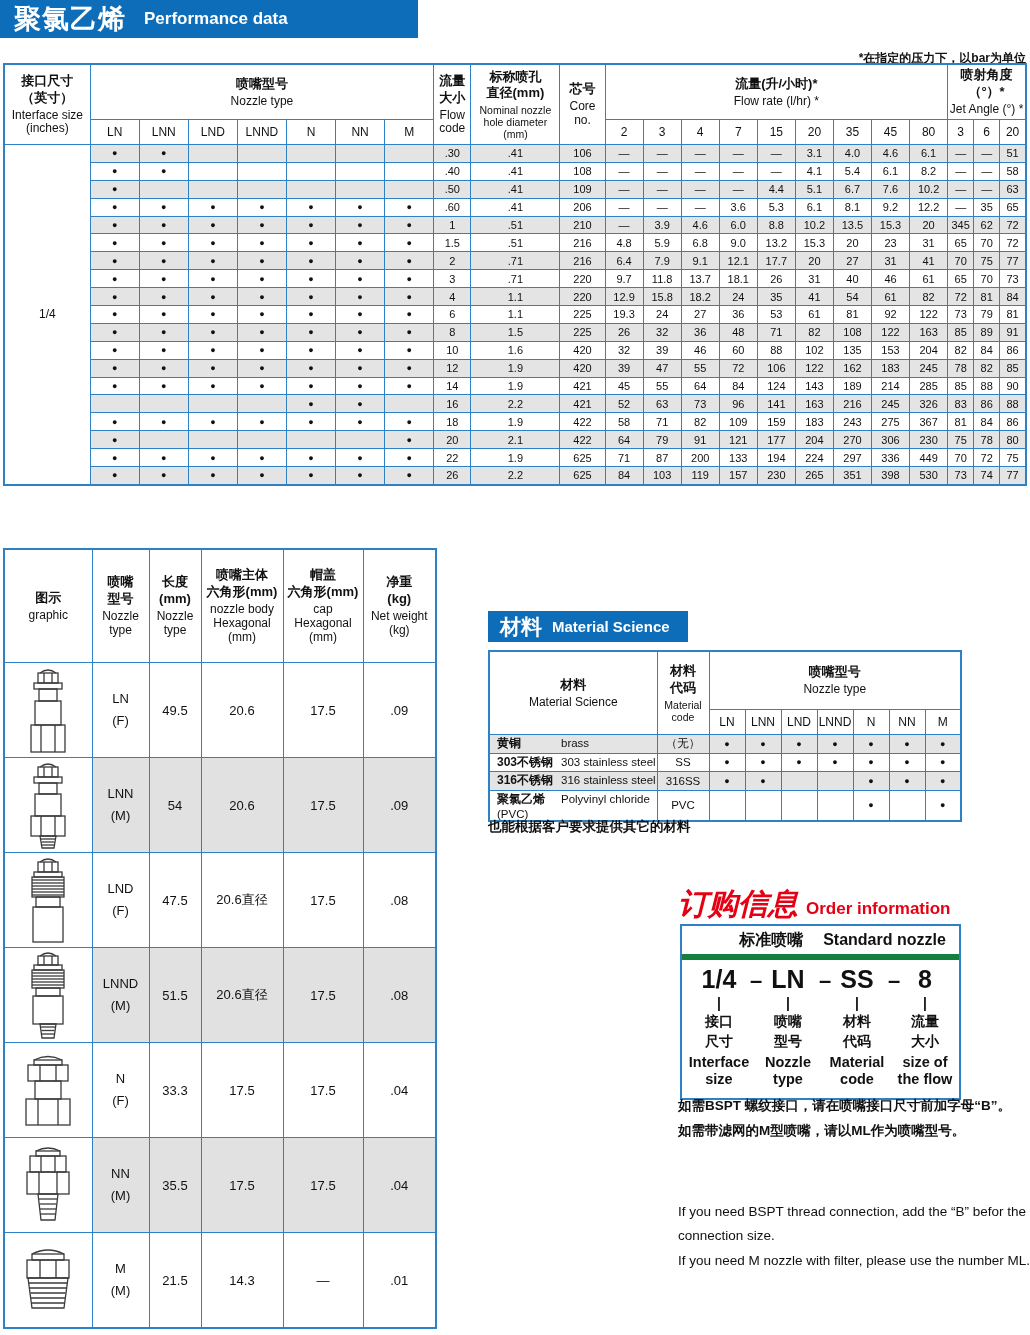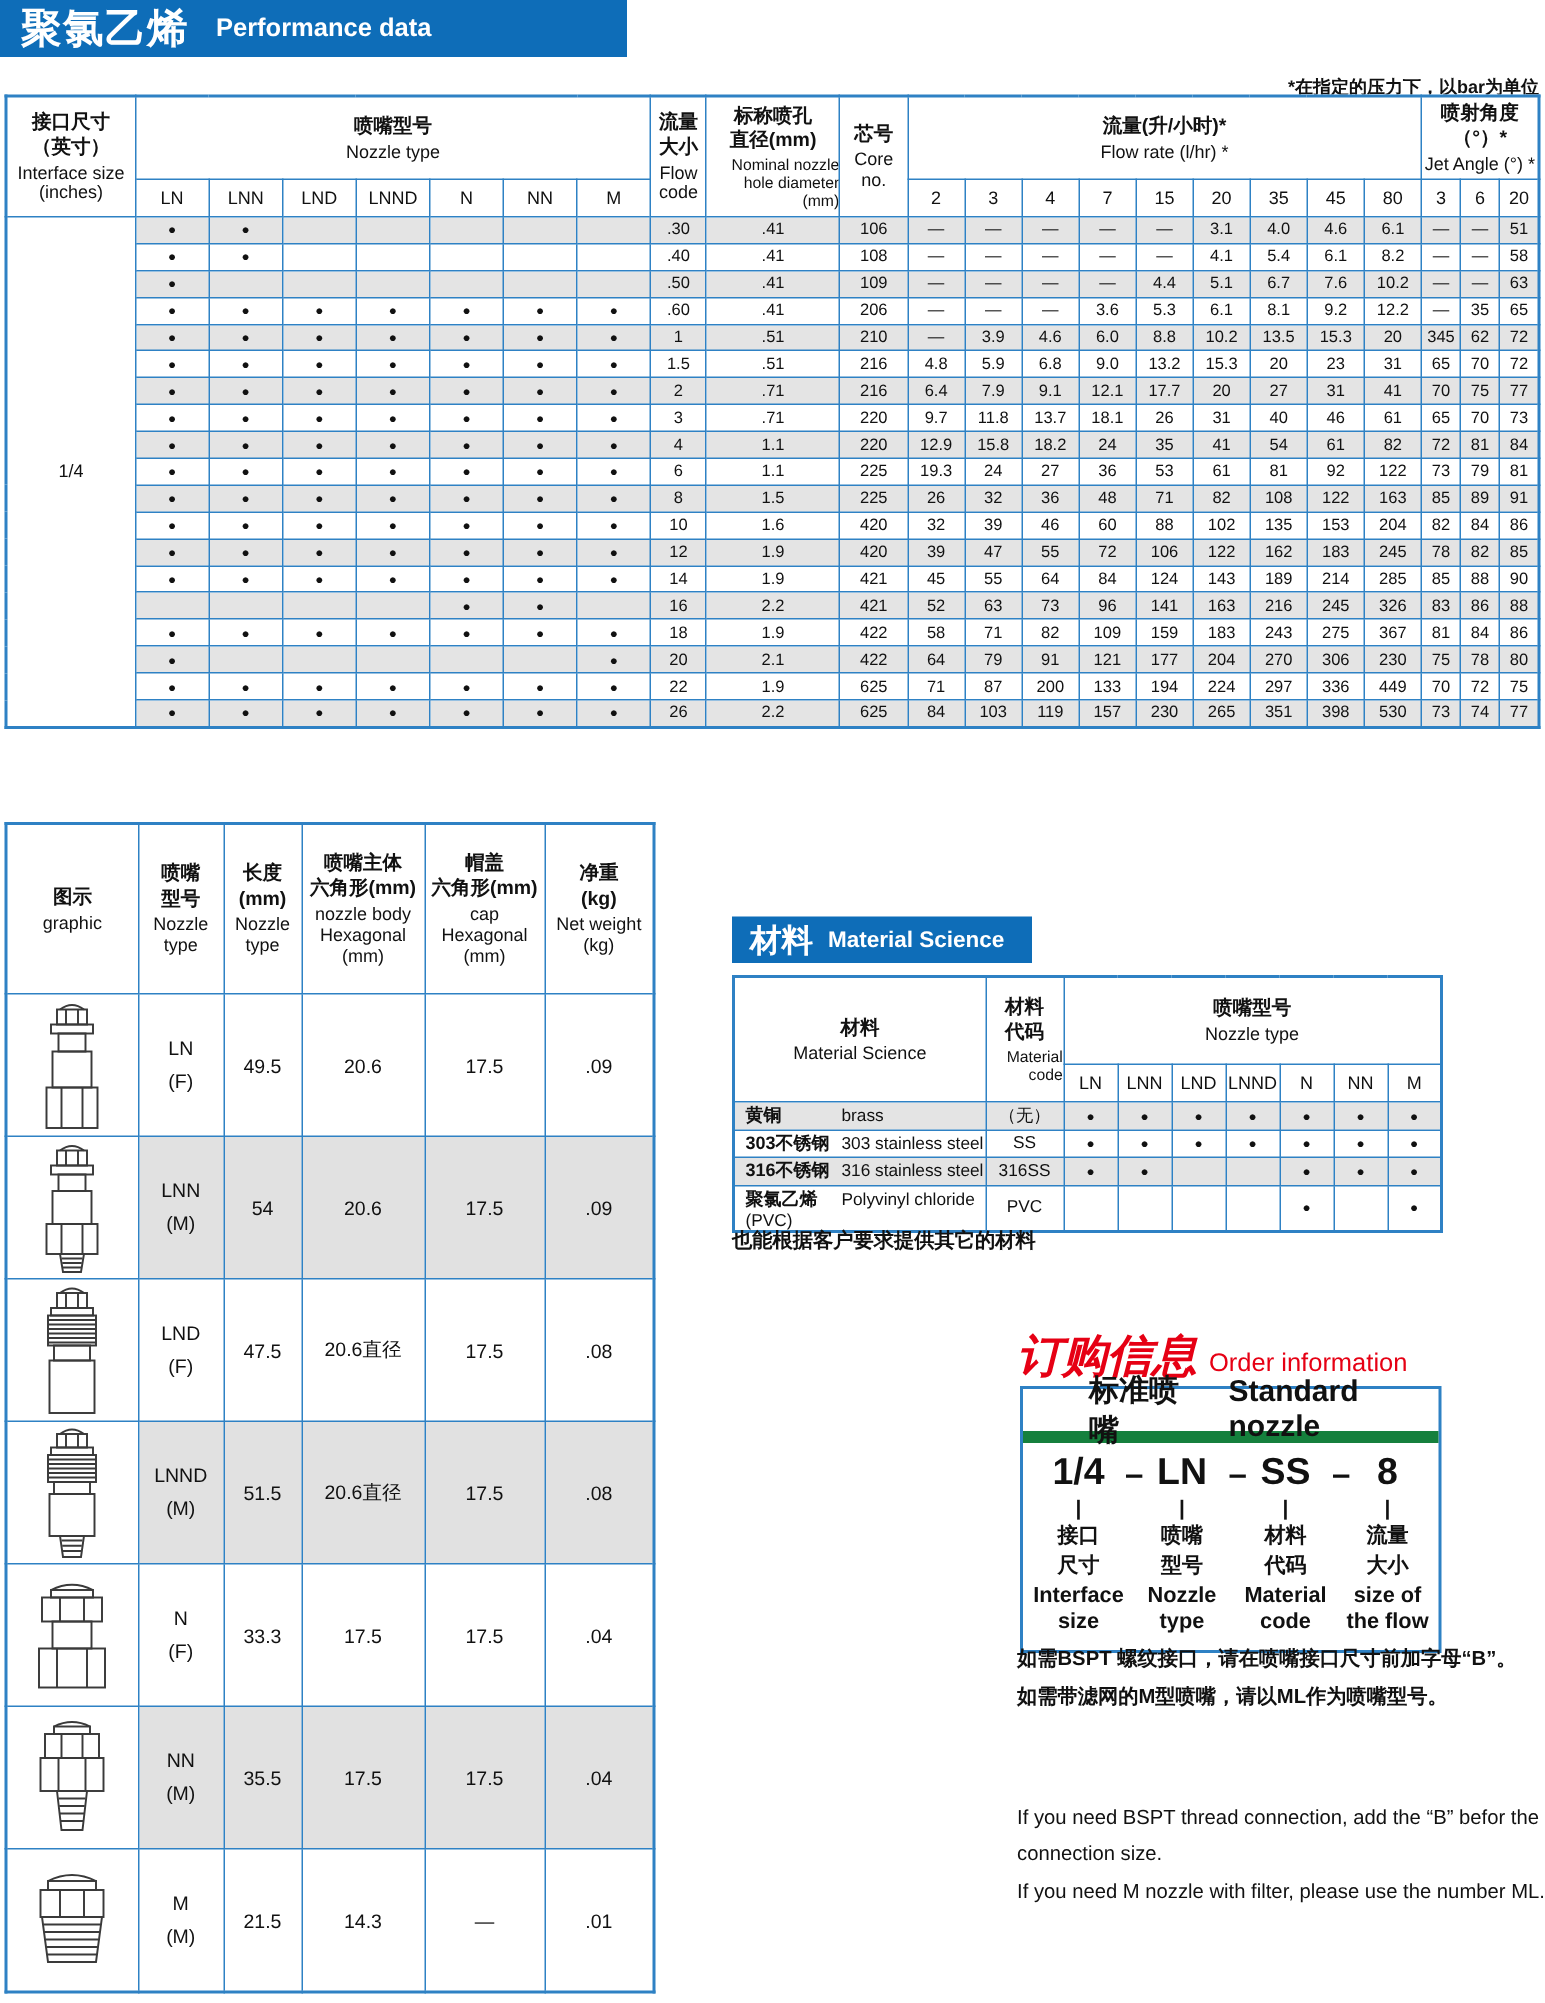--- a/index.html
+++ b/index.html
@@ -16,21 +16,21 @@
   #perf-banner .bcn{font-size:27px;font-weight:bold;letter-spacing:1px;}
   #perf-banner .ben{font-size:17px;font-weight:bold;}
 
   #press-note{top:50px;right:4px;font-size:12px;font-weight:bold;}
 
   
   table{border-collapse:collapse;table-layout:fixed;background:#fff;}
   th,td{border:1px solid #2e81c4;text-align:center;vertical-align:middle;padding:0;overflow:hidden;}
   .hcn{font-size:13px;font-weight:bold;white-space:pre-line;line-height:1.3;}
   .hen{font-size:12px;font-weight:normal;white-space:pre-line;line-height:1.15;margin-top:2px;}
-  .hen.small{font-size:10.5px;text-align:right;}
+  .hen.small{font-size:10.5px;}
   tr.shade td{background:#e4e4e4;}
 
   
   #perf-table{left:3px;top:63px;width:1024px;border:2px solid #2e81c4;}
   #perf-table thead th{background:#fff;}
   #perf-table thead tr.r1 th{height:54px;}
   #perf-table thead tr.r2 th{height:24px;font-size:12px;font-weight:normal;}
   #perf-table tbody td{height:16.9px;font-size:11px;}
   #perf-table td.ifc{background:#fff;font-size:12px;}
   #perf-table td.dot{font-size:9px;}
@@ -55,24 +55,24 @@
   #mat-table tbody td{height:17.5px;font-size:11.5px;}
   #mat-table td.mname{text-align:left;padding-left:7px;}
   #mat-table .mcn{font-weight:bold;display:inline-block;width:64px;font-size:12px;}
   #mat-table .men{font-size:11.5px;}
   #mat-table td.dot{font-size:9px;}
   #mat-note{left:488px;top:818px;font-size:13.5px;font-weight:bold;}
 
   
   #order-title{left:678px;top:884px;color:#e60014;display:flex;align-items:baseline;gap:8px;}
   #order-title .bcn{font-size:30px;font-weight:bold;font-style:italic;}
-  #order-title .ben{font-size:17px;font-weight:normal;}
+  #order-title .ben{font-size:17px;font-weight:bold;}
   #order-box{left:680px;top:924px;width:281px;border:2px solid #2e81c4;background:#fff;box-sizing:border-box;}
-  #order-head{height:28px;border-bottom:8px solid #15803d;display:flex;justify-content:center;
-    align-items:center;gap:20px;font-weight:bold;font-size:20px;padding-left:44px;}
+  #order-head{height:28px;border-bottom:6px solid #15803d;display:flex;justify-content:center;
+    align-items:center;gap:20px;font-weight:bold;font-size:16px;padding-left:44px;}
   #order-grid{display:grid;grid-template-columns:62px 7px 62px 7px 62px 7px 60px;
     padding:5px 5px 10px 6px;row-gap:1px;}
   .ocode{font-size:25px;font-weight:bold;text-align:center;grid-row:1;}
   .odash{font-size:22px;font-weight:bold;text-align:center;grid-row:1;padding-top:3px;}
   .obar{text-align:center;font-weight:bold;font-size:14px;grid-row:2;}
   .ocn{font-size:14px;font-weight:bold;text-align:center;white-space:pre-line;line-height:1.4;grid-row:3;}
   .oen{font-size:14.5px;font-weight:bold;text-align:center;white-space:pre-line;line-height:1.15;grid-row:4;margin-top:2px;}
   #order-notes-cn{left:678px;top:1094px;font-size:13.5px;font-weight:bold;line-height:1.85;}
   #order-notes-en{left:678px;top:1200px;font-size:13.5px;line-height:1.8;}
 </style>

